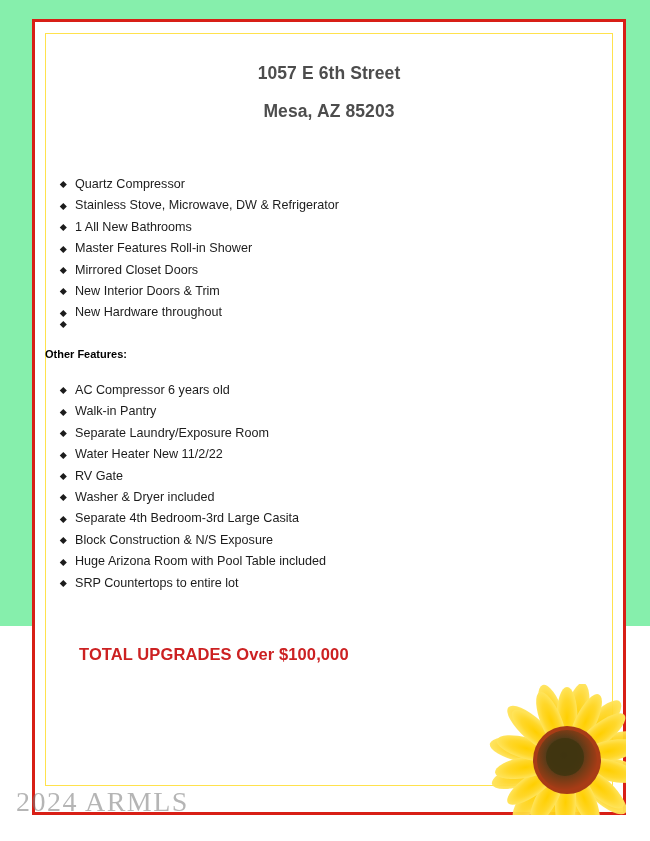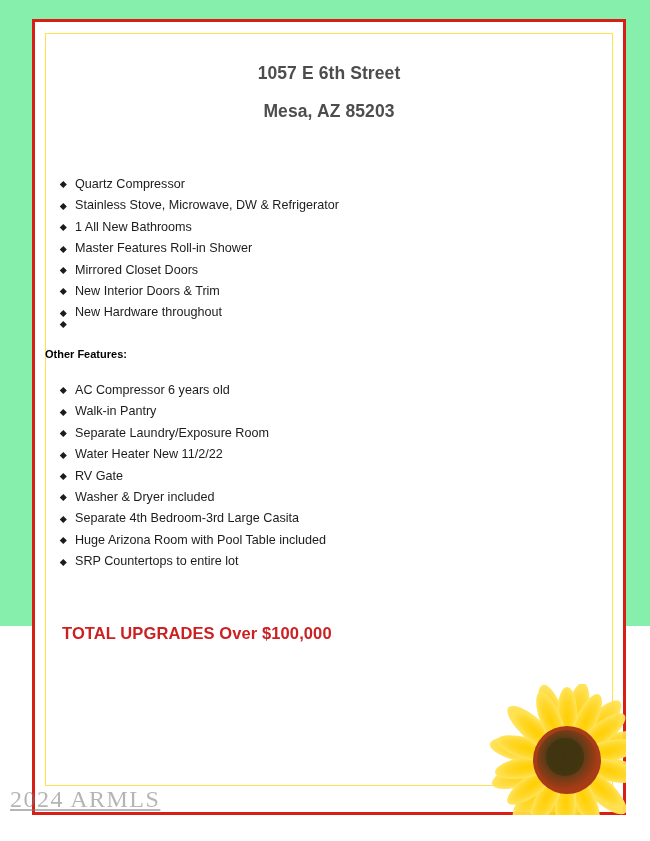--- a/index.html
+++ b/index.html
@@ -97,21 +97,21 @@
     margin-top: 24px;
     margin-left: 0px;
     font-size: 11px;
     font-weight: bold;
     color: #000000;
     line-height: 1.2;
   }
 
   #total-upgrades {
     margin-top: 51px;
-    margin-left: 17px;
+    margin-left: 34px;
     font-size: 16.5px;
     font-weight: bold;
     color: #cc2122;
     letter-spacing: 0.1px;
   }
 
   
   #sunflower {
     position: absolute;
     left: 489px;
@@ -119,28 +119,27 @@
     width: 137px;
     height: 131px;
     overflow: hidden;
     pointer-events: none;
   }
   #sunflower svg { display: block; }
 
   
   #watermark {
     position: absolute;
-    left: 10px;
+    left: 16px;
     top: 786px;
     font-family: "Liberation Serif", serif;
-    font-size: 24px;
+    font-size: 28px;
     letter-spacing: 1.5px;
     color: rgba(120,120,120,0.55);
     white-space: nowrap;
-    text-decoration: underline;
   }
 </style>
 </head>
 <body>
 
 <div id="flyer-page">
 
   <div id="red-border"></div>
   <div id="yellow-border"></div>
 
@@ -165,20 +164,21 @@
     <div id="other-features-heading">Other Features:</div>
 
     <ul id="other-features-list">
         <li class="feature-item"><span class="bullet-diamond"></span><span>AC Compressor 6 years old</span></li>
         <li class="feature-item"><span class="bullet-diamond"></span><span>Walk-in Pantry</span></li>
         <li class="feature-item"><span class="bullet-diamond"></span><span>Separate Laundry/Exposure Room</span></li>
         <li class="feature-item"><span class="bullet-diamond"></span><span>Water Heater New 11/2/22</span></li>
         <li class="feature-item"><span class="bullet-diamond"></span><span>RV Gate</span></li>
         <li class="feature-item"><span class="bullet-diamond"></span><span>Washer &amp; Dryer included</span></li>
         <li class="feature-item"><span class="bullet-diamond"></span><span>Separate 4th Bedroom-3rd Large Casita</span></li>
+        <li class="feature-item"><span class="bullet-diamond"></span><span>Block Construction &amp; N/S Exposure</span></li>
         <li class="feature-item"><span class="bullet-diamond"></span><span>Huge Arizona Room with Pool Table included</span></li>
         <li class="feature-item"><span class="bullet-diamond"></span><span>SRP Countertops to entire lot</span></li>
       </ul>
 
     <div id="total-upgrades">TOTAL UPGRADES Over $100,000</div>
 
   </div>
 
   <div id="sunflower">
     <svg width="137" height="131" viewBox="0 0 137 131" xmlns="http://www.w3.org/2000/svg">

